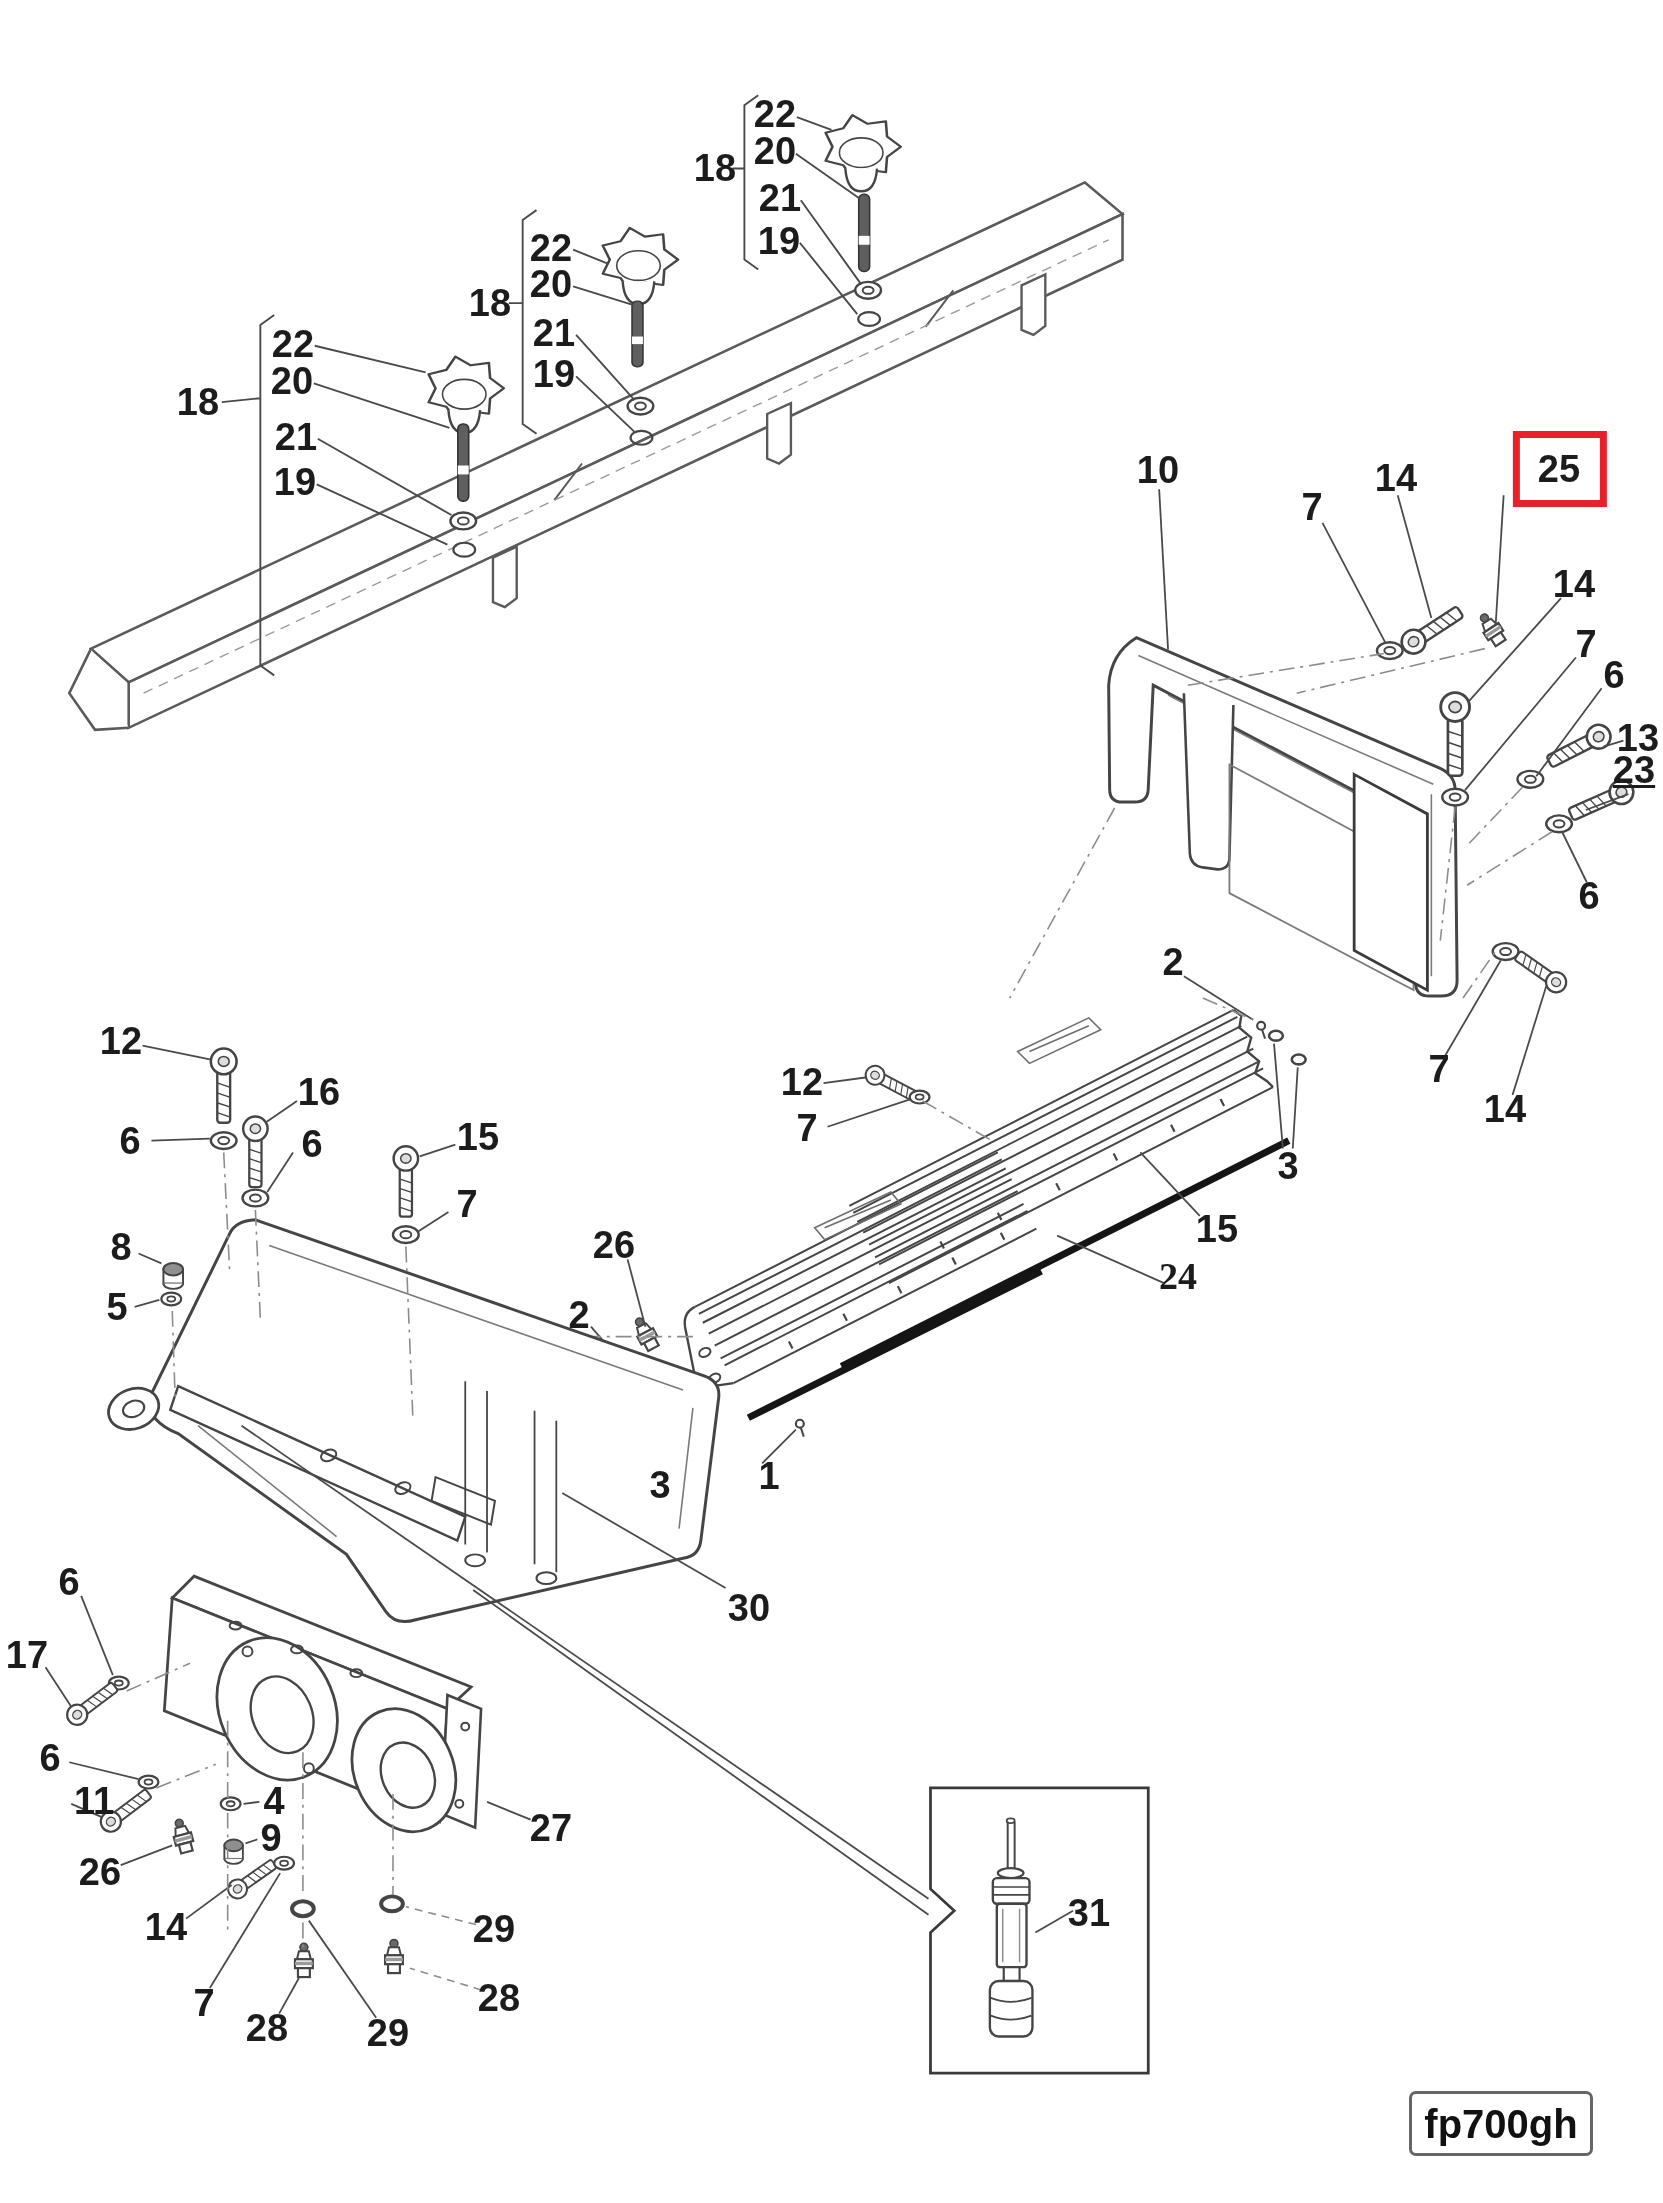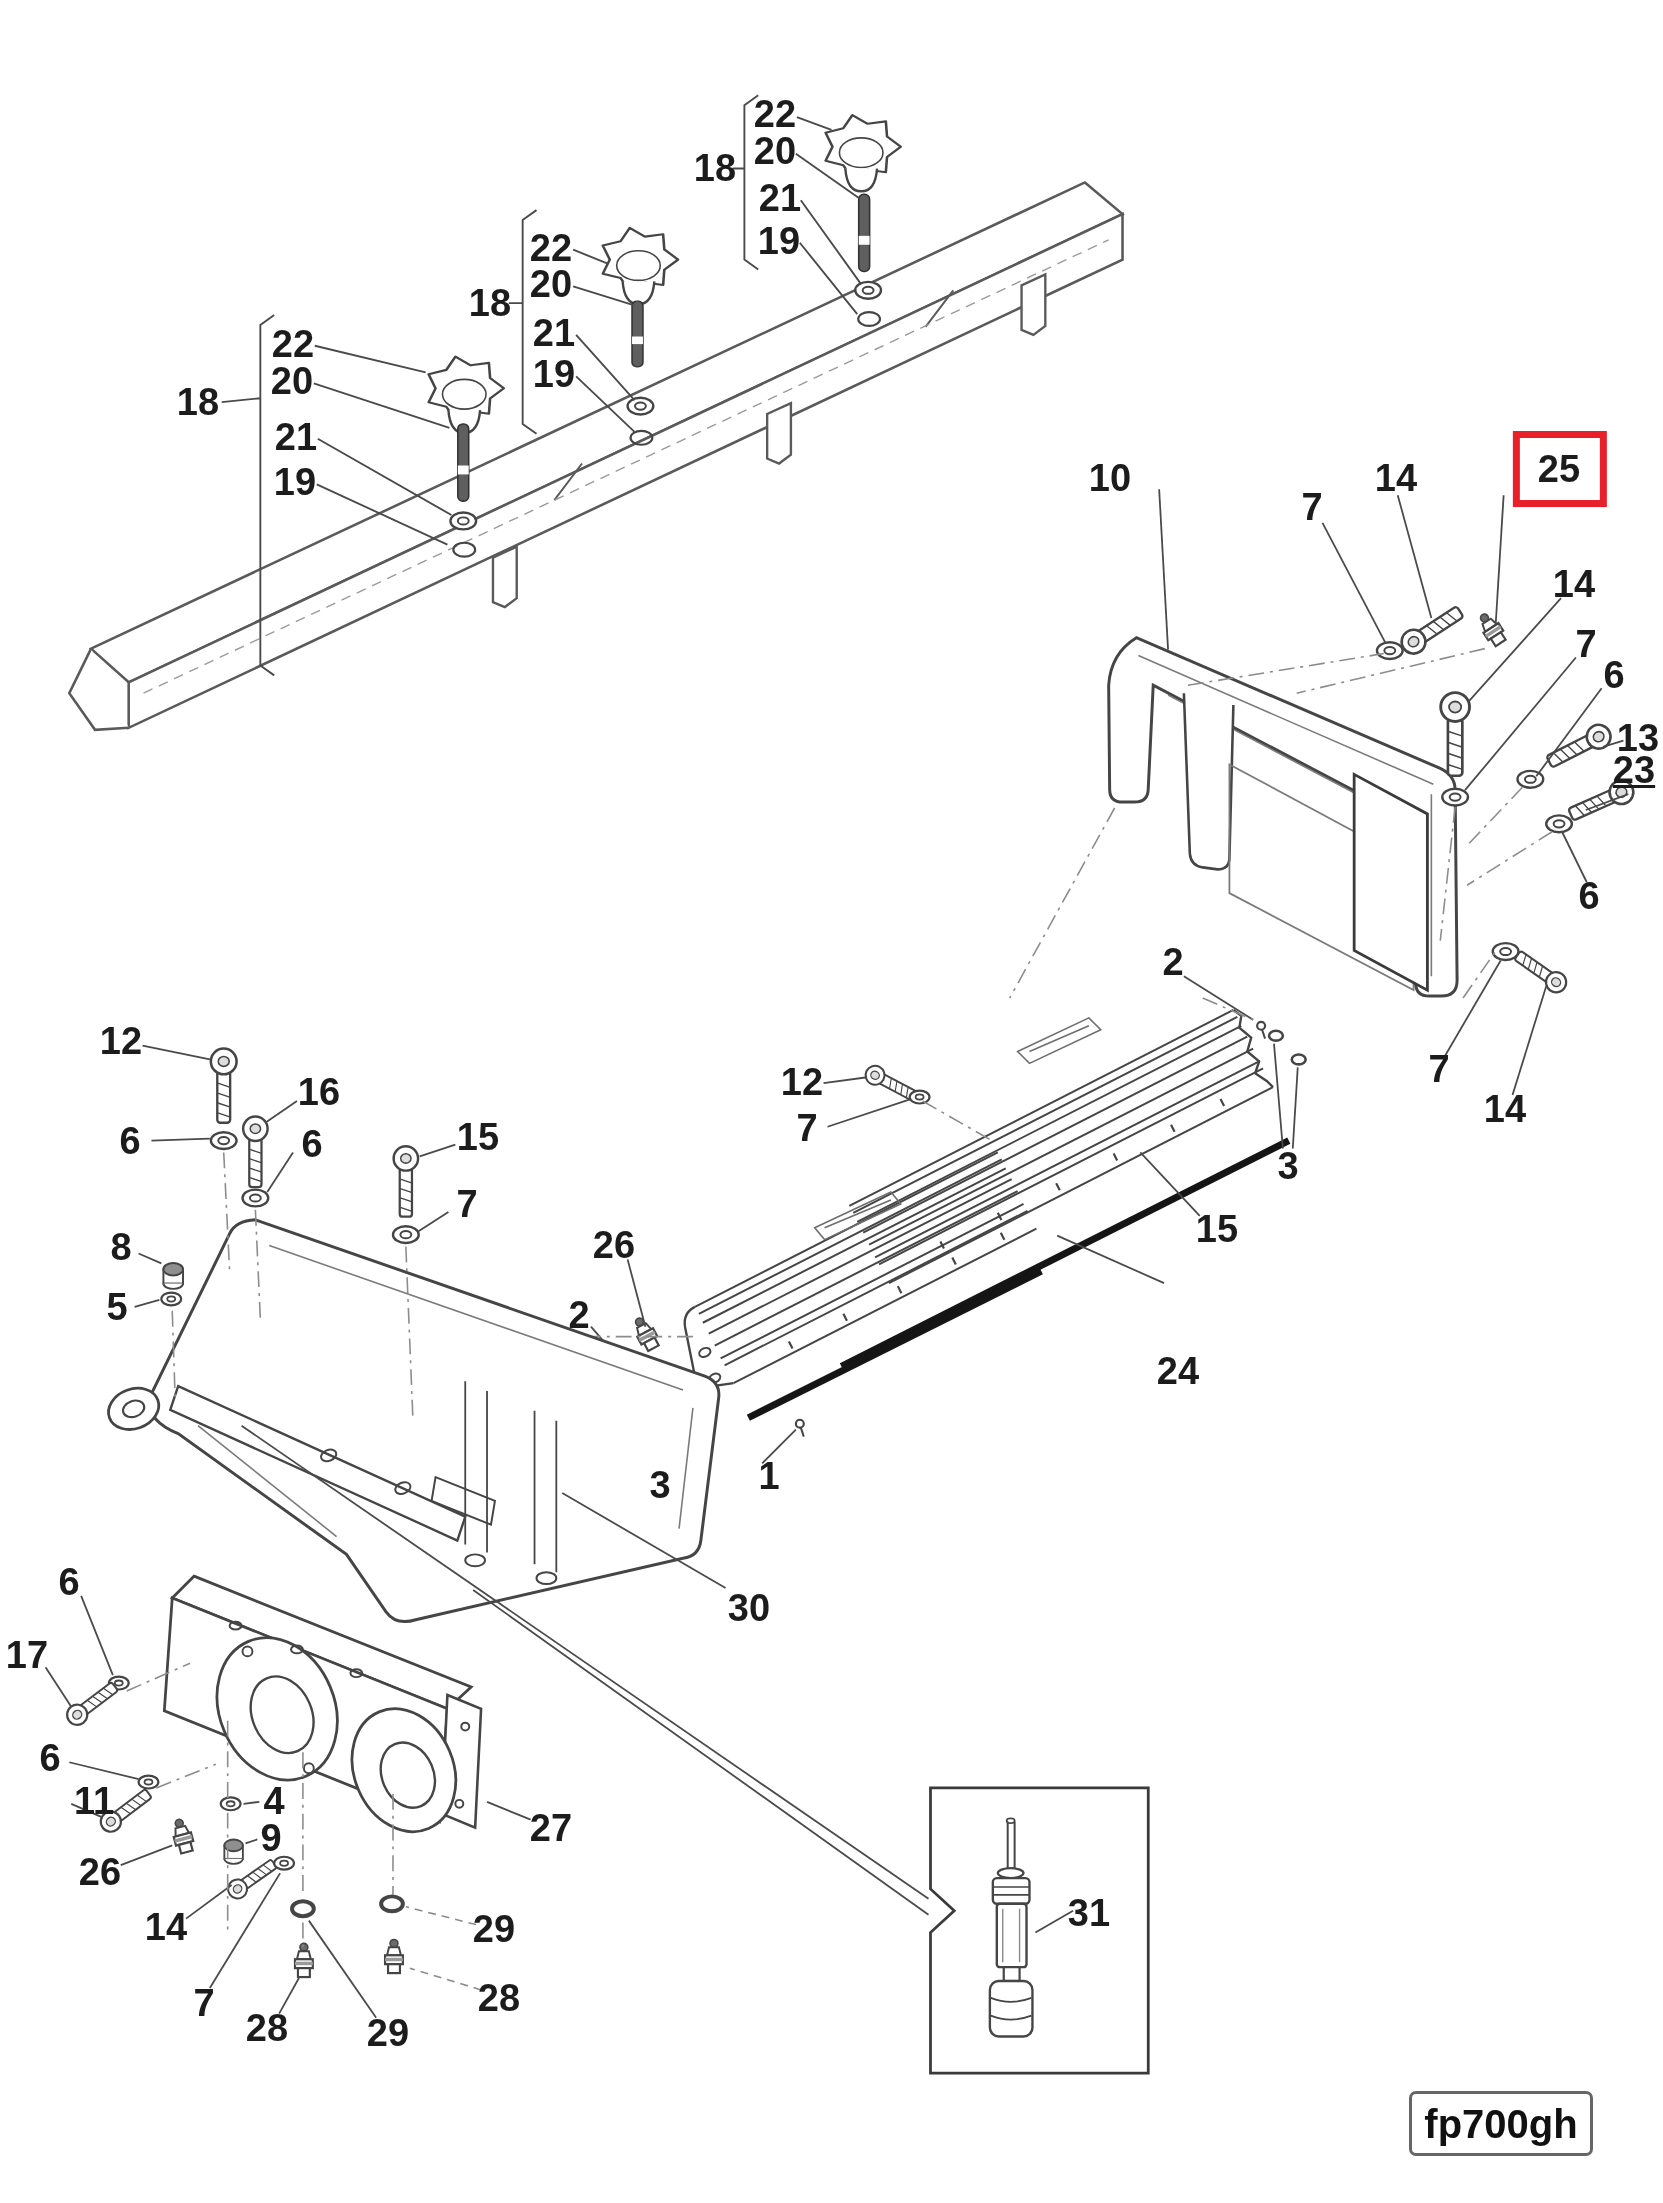--- a/index.html
+++ b/index.html
@@ -343,38 +343,38 @@
       <div class="part-label" style="left: 490px; top: 303px;">18</div>
       <div class="part-label" style="left: 551px; top: 248px;">22</div>
       <div class="part-label" style="left: 551px; top: 284px;">20</div>
       <div class="part-label" style="left: 554px; top: 333px;">21</div>
       <div class="part-label" style="left: 554px; top: 374px;">19</div>
       <div class="part-label" style="left: 198px; top: 402px;">18</div>
       <div class="part-label" style="left: 293px; top: 344px;">22</div>
       <div class="part-label" style="left: 292px; top: 381px;">20</div>
       <div class="part-label" style="left: 296px; top: 437px;">21</div>
       <div class="part-label" style="left: 295px; top: 482px;">19</div>
-      <div class="part-label" style="left: 1110px; top: 470px; margin-top: 8px;">10</div>
+      <div class="part-label" style="left: 1158px; top: 470px;">10</div>
       <div class="part-label" style="left: 1312px; top: 507px;">7</div>
       <div class="part-label" style="left: 1396px; top: 478px;">14</div>
       <div class="part-label boxed" style="left: 1560px; top: 469px; padding-left: 18px;">25</div>
       <div class="part-label" style="left: 1574px; top: 584px;">14</div>
       <div class="part-label" style="left: 1586px; top: 644px;">7</div>
       <div class="part-label" style="left: 1614px; top: 675px;">6</div>
       <div class="part-label" style="left: 1638px; top: 738px;">13</div>
       <div class="part-label" style="left: 1634px; top: 770px; text-decoration: underline;">23</div>
       <div class="part-label" style="left: 1589px; top: 896px;">6</div>
       <div class="part-label" style="left: 1439px; top: 1069px;">7</div>
       <div class="part-label" style="left: 1505px; top: 1109px;">14</div>
       <div class="part-label" style="left: 1173px; top: 962px;">2</div>
       <div class="part-label" style="left: 1288px; top: 1166px;">3</div>
       <div class="part-label" style="left: 802px; top: 1082px;">12</div>
       <div class="part-label" style="left: 807px; top: 1128px;">7</div>
       <div class="part-label" style="left: 1217px; top: 1229px;">15</div>
-      <div class="part-label" style="left: 1178px; top: 1371px;">24</div>
+      <div class="part-label" style="left: 1178px; top: 1276px; font-family: Liberation Serif, serif;">24</div>
       <div class="part-label" style="left: 614px; top: 1245px;">26</div>
       <div class="part-label" style="left: 579px; top: 1315px;">2</div>
       <div class="part-label" style="left: 660px; top: 1485px;">3</div>
       <div class="part-label" style="left: 769px; top: 1476px;">1</div>
       <div class="part-label" style="left: 121px; top: 1041px;">12</div>
       <div class="part-label" style="left: 130px; top: 1141px;">6</div>
       <div class="part-label" style="left: 319px; top: 1092px; text-align: right;">16</div>
       <div class="part-label" style="left: 312px; top: 1144px;">6</div>
       <div class="part-label" style="left: 478px; top: 1137px;">15</div>
       <div class="part-label" style="left: 467px; top: 1204px;">7</div>

